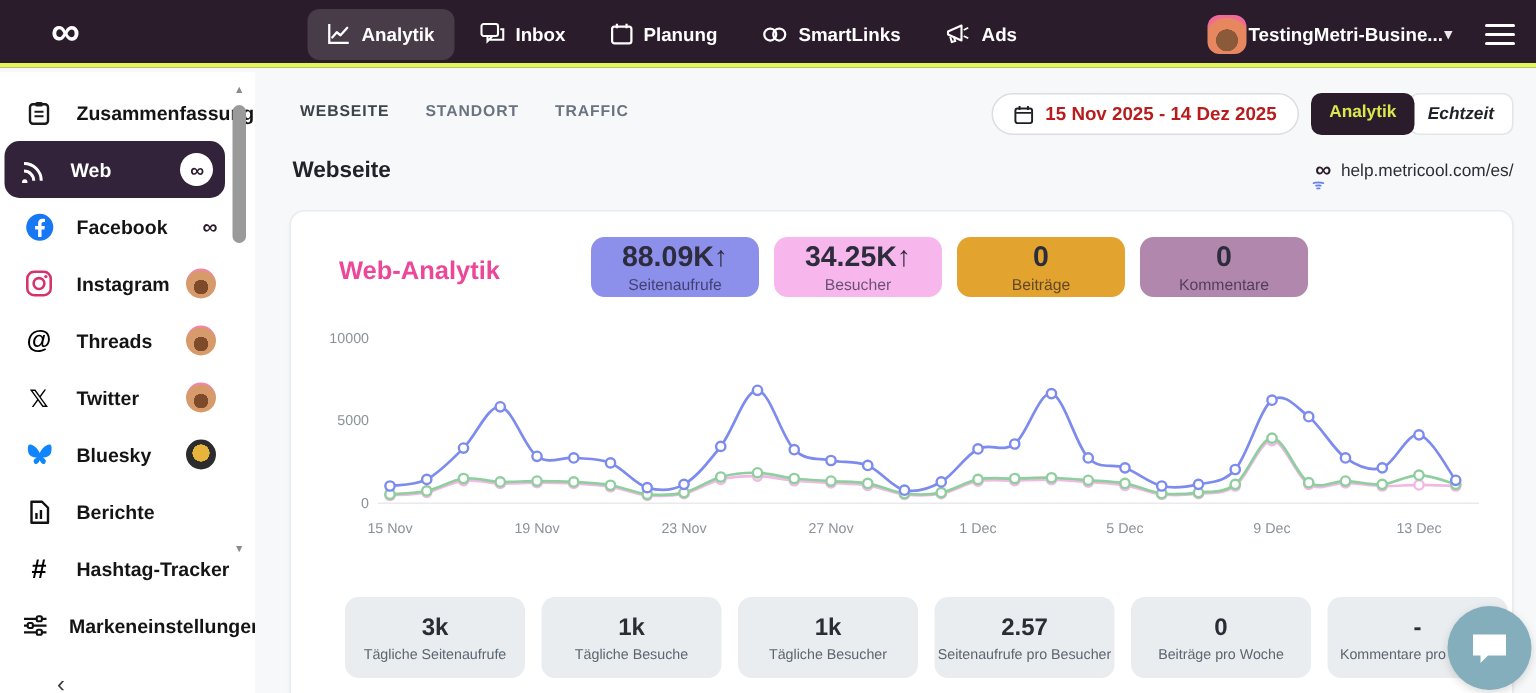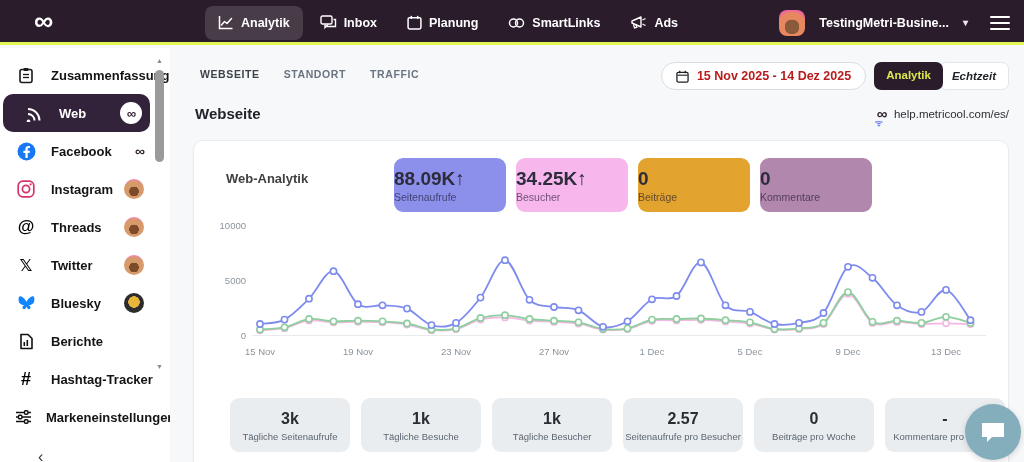--- a/index.html
+++ b/index.html
@@ -12,31 +12,31 @@
     border-bottom:3px solid #e3f655; display:flex; align-items:center; color:#fff; }
   .logo { margin-left:34px; font-size:27px; font-weight:900; line-height:45px; letter-spacing:-2px; }
   .topnav { position:absolute; left:205px; top:0; height:45px; display:flex; align-items:center; gap:4px; }
   .navitem { display:flex; align-items:center; gap:7px; padding:0 13px; height:34px;
     font-size:12.5px; font-weight:700; border-radius:8px; cursor:pointer; white-space:nowrap; }
   .navitem.active { background:rgba(255,255,255,.14); }
   .navitem svg { display:block; }
   .topbar-right { position:absolute; right:14px; top:0; height:45px; display:flex; align-items:center; gap:14px; }
   .avatar { width:26px; height:26px; border-radius:8px;
     background:radial-gradient(circle at 50% 65%, #8a5a3a 0 34%, #e7875f 35% 70%, #ef6a96 71% 100%); }
-  .acct { display:flex; align-items:center; gap:14px; font-size:12.5px; font-weight:700; cursor:pointer; }
+  .acct { display:flex; align-items:center; gap:1px; font-size:12.5px; font-weight:700; cursor:pointer; }
   .chev { font-size:10px; opacity:.9; }
   .burger { width:20px; height:14px; display:flex; flex-direction:column; justify-content:space-between; cursor:pointer; margin-left:8px; }
   .burger span { display:block; height:2px; border-radius:2px; background:#fff; }
 
   
   .sidebar { position:absolute; left:0; top:48px; width:170px; height:414px; background:#fff; padding-top:8px; }
   .sideitem { position:relative; display:flex; align-items:center; gap:14px; height:38px;
     padding-left:15px; font-size:13px; font-weight:600; color:#141414; cursor:pointer; }
   .sideitem .icn { width:22px; display:flex; justify-content:center; align-items:center; font-weight:800; }
-  .sideitem.active { background:#32223a; color:#fff; border-radius:10px; margin:0 20px 0 3px; padding-left:20px; }
+  .sideitem.active { background:#32223a; color:#fff; border-radius:10px; margin:0 20px 0 3px; padding-left:8px; }
   .badge { position:absolute; right:26px; display:flex; align-items:center; justify-content:center; }
   .sideitem.active .badge { right:8px; }
   .inf-badge { width:22px; height:22px; border-radius:50%; background:#fff; color:#2b1c2c;
     font-size:13px; font-weight:900; letter-spacing:-1px; display:flex; align-items:center; justify-content:center; }
   .inf-plain { color:#2b1c2c; font-size:14px; font-weight:900; letter-spacing:-1px; }
   .av-dog { width:20px; height:20px; border-radius:50%;
     background:radial-gradient(circle at 50% 62%, #7d4a2a 0 30%, #d79a6a 31% 68%, #ef87a8 69% 100%); }
   .av-dark { width:20px; height:20px; border-radius:50%;
     background:radial-gradient(circle at 50% 45%, #e7b43c 0 38%, #2c2c2c 39% 100%); }
   .scrollbar { position:absolute; right:5px; top:8px; width:11px; height:316px; }
@@ -60,24 +60,24 @@
   .tgl.on { z-index:1; }
   .page-title { position:absolute; left:25px; top:57px; font-size:15px; font-weight:700; color:#20242a; }
   .helplink { position:absolute; right:15px; top:57px; display:flex; align-items:center; gap:8px;
     font-size:11.5px; color:#2b2f35; cursor:pointer; }
   .helpicon { position:relative; font-size:15px; font-weight:900; letter-spacing:-1.5px; color:#2b1c2c; }
   .helpicon i { position:absolute; left:-2px; bottom:-7px; font-style:normal; }
 
   
   .card { position:absolute; left:23px; top:92px; width:816px; height:335px; background:#fff;
     border:1px solid #e9ecef; border-radius:10px; box-shadow:0 1px 2px rgba(20,20,40,.04); }
-  .card-title { position:absolute; left:32px; top:30px; font-size:13px; font-weight:700; color:#404040; }
+  .card-title { position:absolute; left:32px; top:30px; font-size:17px; font-weight:700; color:#ec4899; }
   .statrow { position:absolute; left:200px; top:17px; display:flex; gap:10px; }
-  .statbox { width:112px; height:54px; border-radius:9px; display:flex; flex-direction:column;
-    align-items:flex-start; justify-content:center; cursor:default; }
+  .statbox { width:112px; height:40px; border-radius:9px; display:flex; flex-direction:column;
+    align-items:center; justify-content:center; cursor:default; }
   .statbox .v { font-size:19px; font-weight:600; color:#2c2c3c; line-height:22px; }
   .statbox .l { font-size:10.5px; color:rgba(20,15,40,.62); margin-top:1px; }
   .chartwrap { position:absolute; left:12px; top:74px; width:792px; height:152px; }
   .sumrow { position:absolute; left:20px; top:257px; display:flex; gap:11px;padding-left:16px; }
   .sumbox { width:120px; height:54px; background:#eaedf0; border-radius:9px; display:flex;
     flex-direction:column; align-items:center; justify-content:center; }
   .sumbox .v { font-size:16px; font-weight:600; color:#2a2e34; line-height:19px; }
   .sumbox .l { font-size:9.5px; color:#5b6671; margin-top:3px; white-space:nowrap; }
 
   

